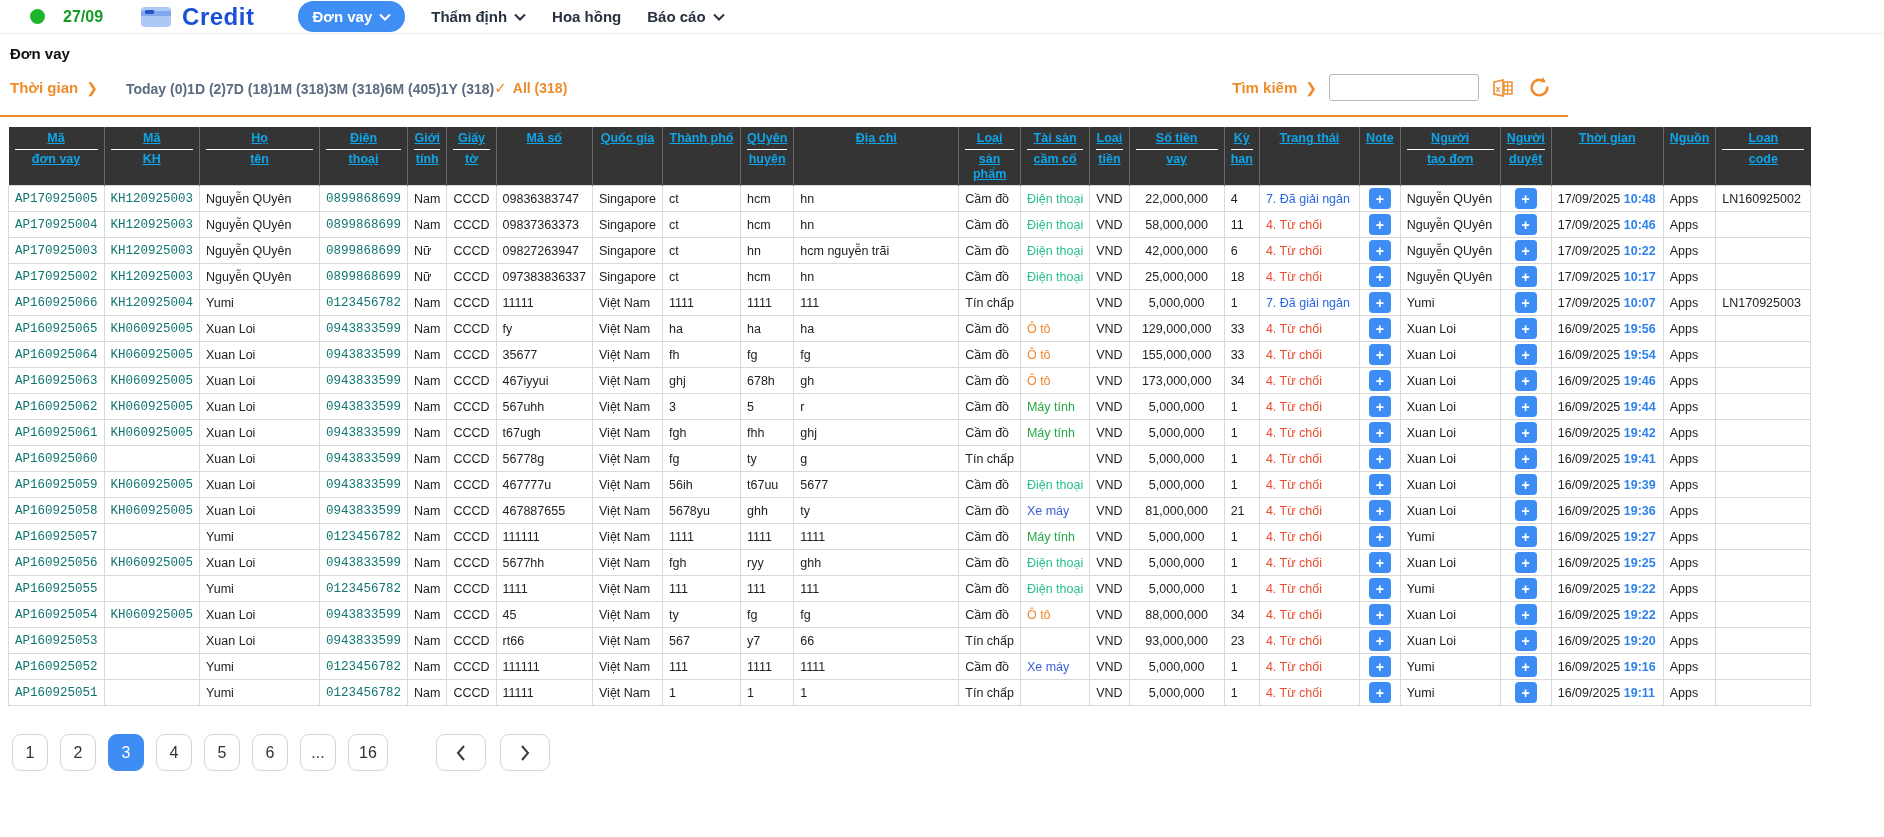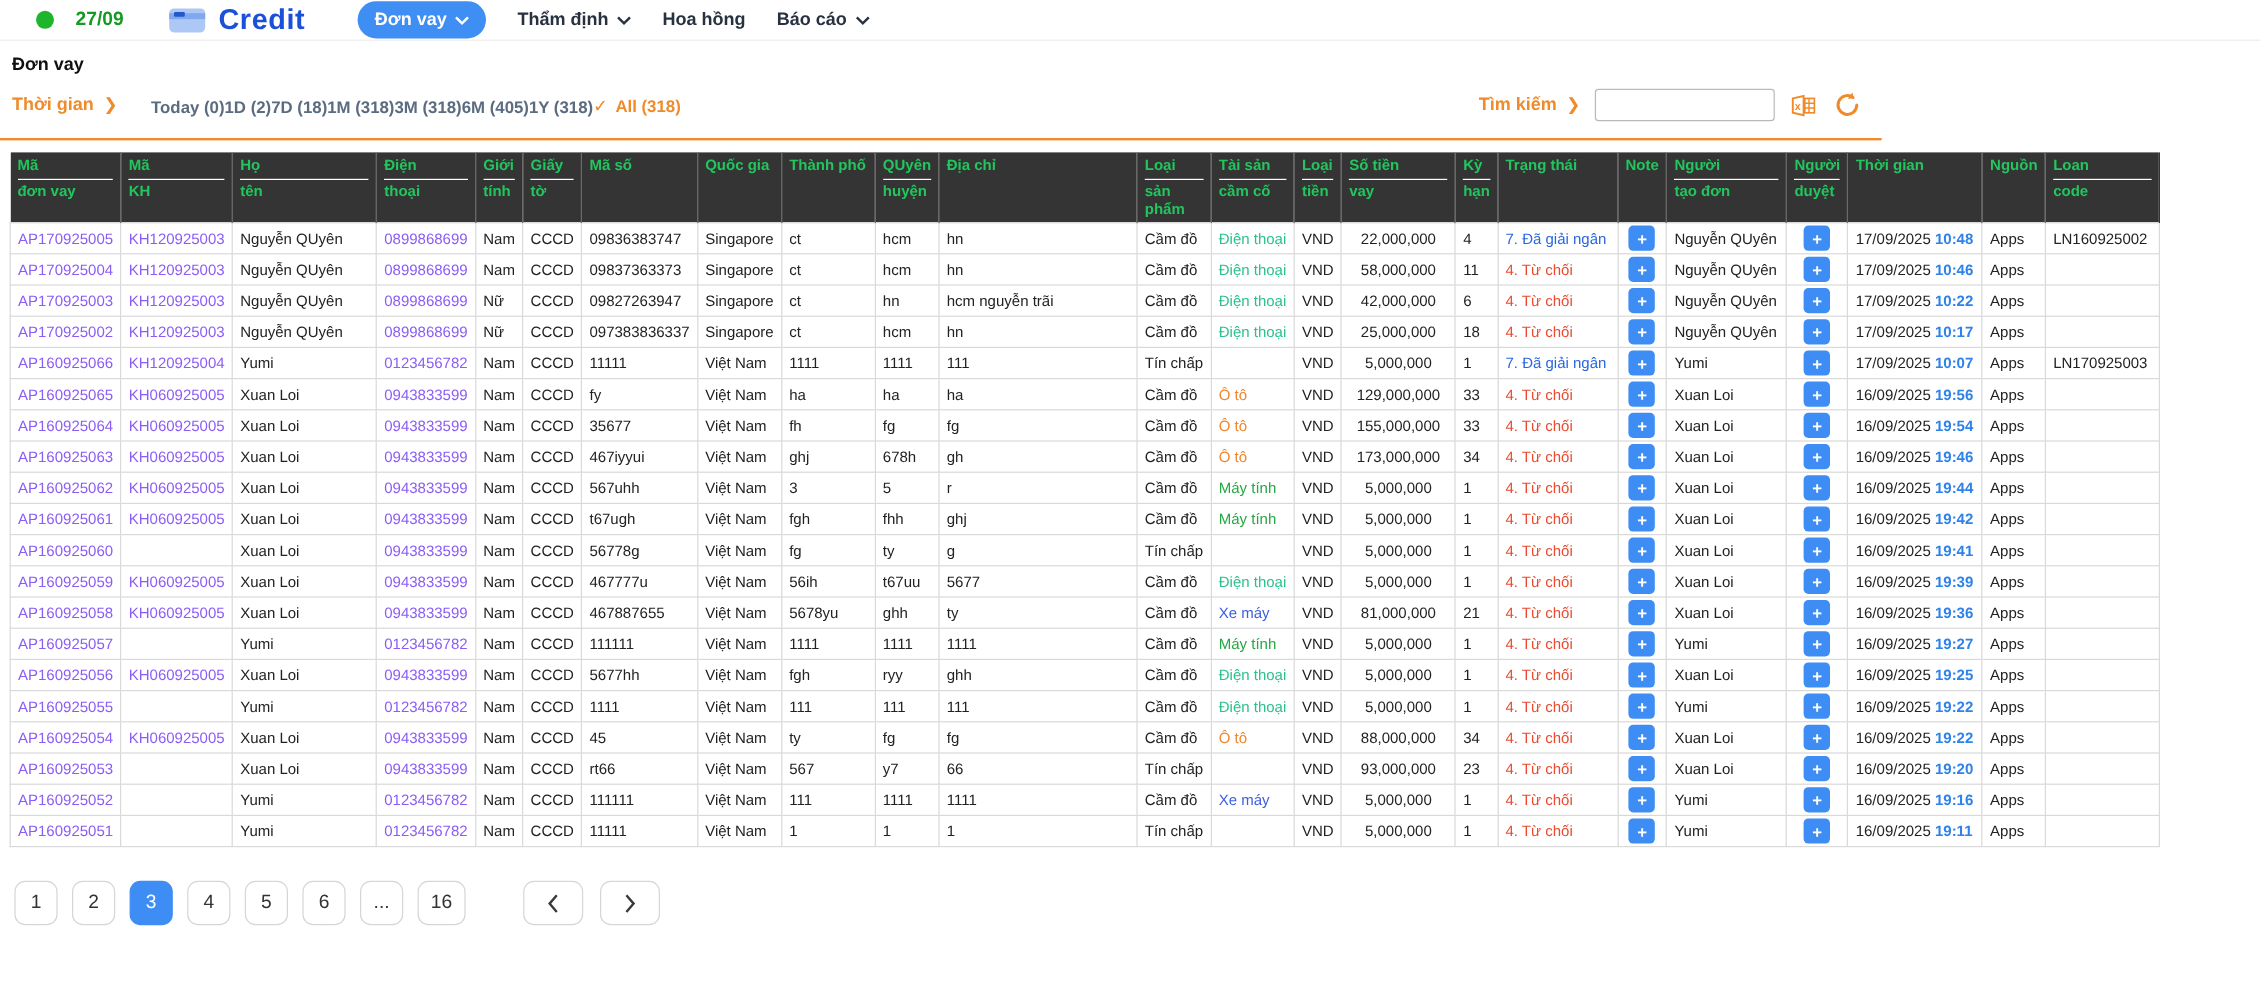--- a/index.html
+++ b/index.html
@@ -37,29 +37,29 @@
   .tab { color:#5b6b80; font-weight:bold; font-size:14px; cursor:pointer; }
   .tab.active { color:#ef8b2a; display:inline-flex; align-items:center; gap:6px; }
   .tab .check { font-size:15px; font-weight:bold; }
   .fright { display:flex; align-items:center; gap:12px; padding-right:16px; }
   .searchbox { width:150px; height:27px; border:1px solid #b9b9b9; border-radius:3px; font-size:13px; padding:0 6px; outline:none; font-family:inherit; }
   .iconbtn { background:none; border:none; cursor:pointer; display:flex; align-items:center; }
 
   
   .tablewrap { margin:10px 0 0 8px; }
   table { border-collapse:collapse; table-layout:fixed; }
-  thead th { background:#343434; color:#22c55e; font-size:12.5px; text-align:left; vertical-align:top; padding:4px 6px 3px 6px; border-right:1px solid #6a6a6a; font-weight:bold; }
+  thead th { background:#343434; color:#0ea5e9; font-size:12.5px; text-align:center; vertical-align:top; padding:4px 6px 3px 6px; border-right:1px solid #6a6a6a; font-weight:bold;text-decoration:underline; }
   thead th:last-child { border-right:1px solid #343434; }
   th .l1 { display:block; line-height:15px; }
   th.wrap .l1 { border-bottom:1px solid #fff; padding-bottom:3px; margin-bottom:2px; }
   th .l2 { display:block; line-height:15px; }
   tbody td { background:#fff; border:1px solid #d9d9d9; font-size:12.5px; padding:2px 6px; height:24px; white-space:nowrap; overflow:hidden; color:#222; }
   td.right { text-align:center; }
   td.center { text-align:center; padding:2px 2px; }
-  .lnk { color:#8b5cf6; cursor:pointer; }
+  .lnk { color:#0f766e; cursor:pointer;font-family:Liberation Mono, monospace; }
   .clock { color:#2e82ea; font-weight:bold; }
   .plusbtn { width:22px; height:21px; background:#3d8df5; border:none; border-radius:4px; color:#fff; font-weight:bold; font-size:14px; line-height:1; cursor:pointer; display:inline-flex; align-items:center; justify-content:center; }
 
   
   .pager { display:flex; align-items:center; gap:12px; margin:28px 0 0 12px; }
   .pgbtn { min-width:36px; height:37px; padding:0 10px; border:1px solid #d6d6d6; background:#fff; border-radius:9px; font-size:16px; color:#333; cursor:pointer; font-family:inherit; display:flex; align-items:center; justify-content:center; }
   .pgbtn.active { background:#3d8df5; border-color:#3d8df5; color:#fff; }
   .pgnav { margin-left:36px; min-width:50px; }
   .pgnav svg { display:block; }
   .pgnav + .pgnav { margin-left:2px; }

